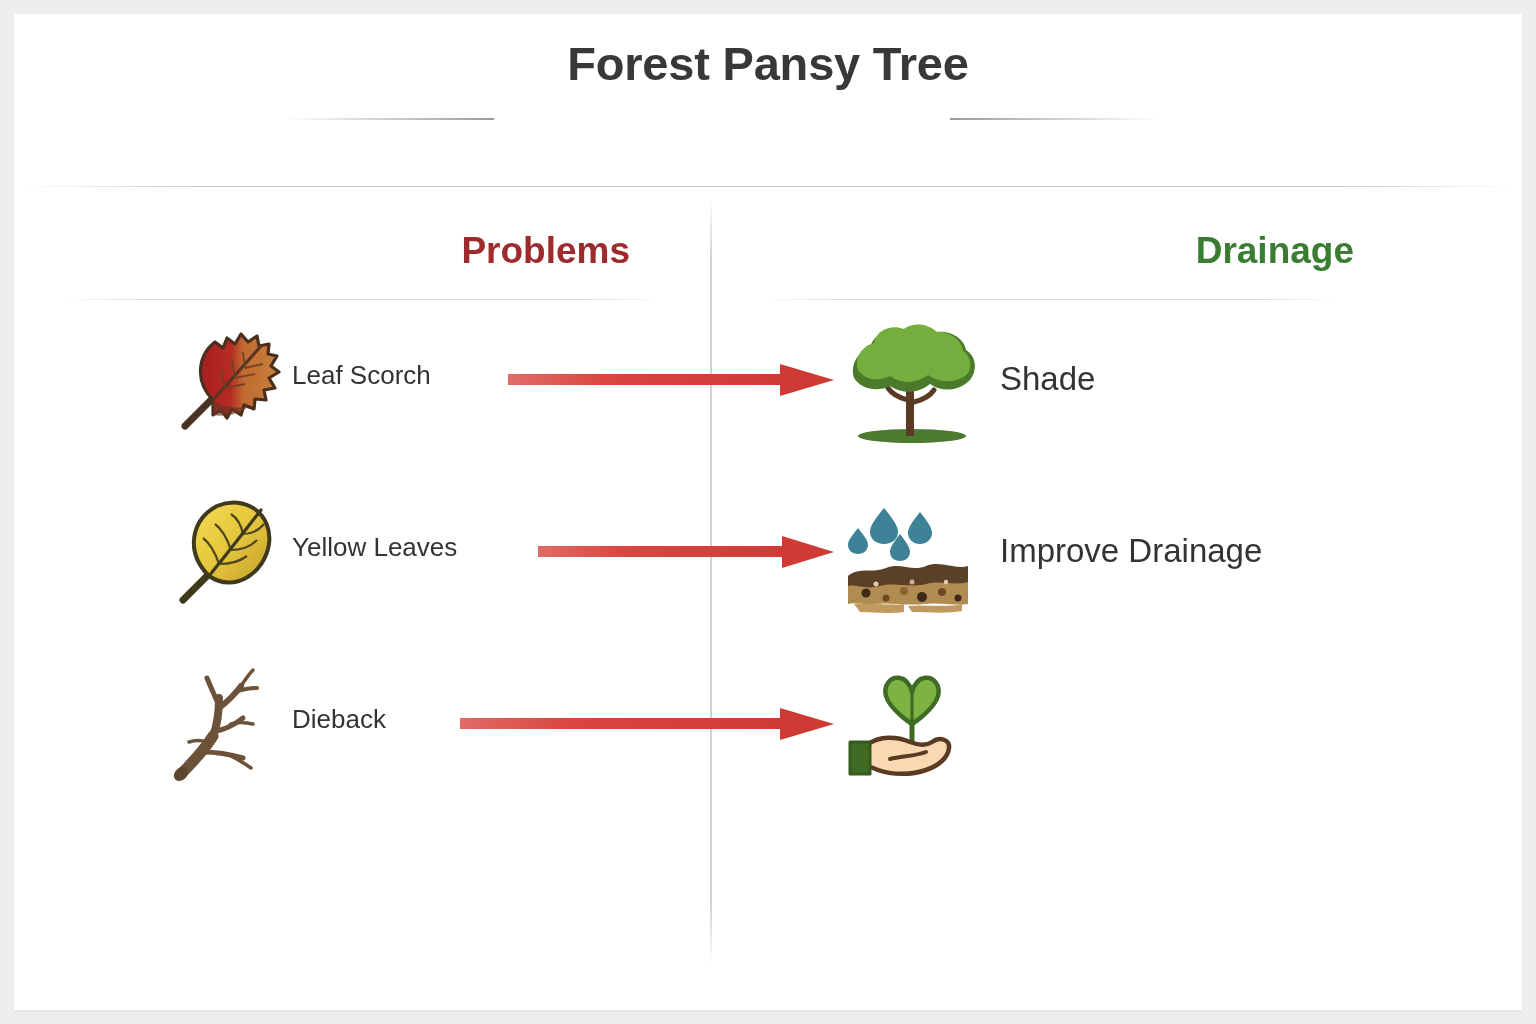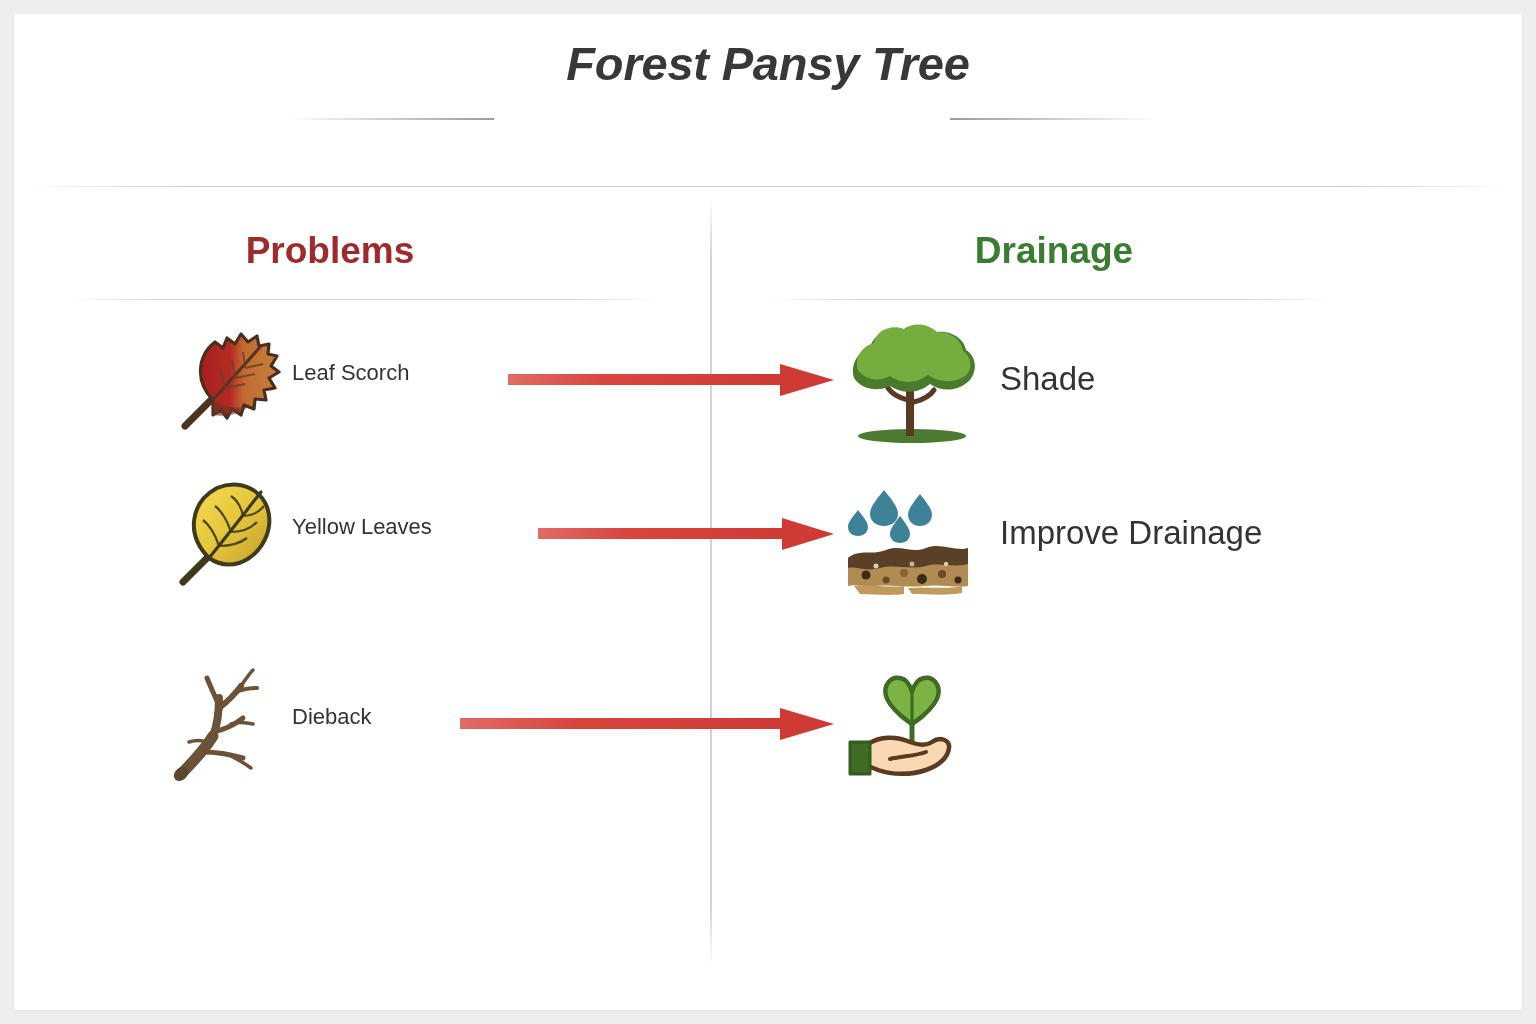--- a/index.html
+++ b/index.html
@@ -36,21 +36,20 @@
   #page-title {
     position: absolute;
     left: 0;
     top: 22px;
     width: 1508px;
     text-align: center;
     font-size: 47px;
     font-weight: bold;
     color: #383838;
     letter-spacing: -0.2px;
-    font-style: italic;
   }
   #page-subtitle {
     position: absolute;
     left: 0;
     top: 88px;
     width: 1508px;
     text-align: center;
     font-size: 38px;
     font-style: italic;
     color: #5c5c5c;
@@ -87,21 +86,21 @@
     top: 182px;
     width: 2px;
     height: 770px;
     background: linear-gradient(to bottom, rgba(210,210,210,0), #d2d2d2 8%, #d2d2d2 92%, rgba(210,210,210,0));
   }
 
   .col-header {
     position: absolute;
     top: 216px;
     width: 600px;
-    text-align: center;
+    text-align: right;
     font-size: 37px;
     font-weight: bold;
   }
   #problems-header { left: 16px; color: #9e2b2b; }
   #solutions-header { left: 740px; color: #3a7d32; }
 
   .col-rule {
     position: absolute;
     top: 285px;
     height: 1px;
@@ -118,35 +117,35 @@
   }
 
   
   .row {
     position: absolute;
     left: 0;
     width: 1508px;
     height: 120px;
   }
   #row-0 { top: 306px; }
-  #row-1 { top: 460px; }
+  #row-1 { top: 478px; }
   #row-2 { top: 650px; padding-left: 23px; }
 
   .problem-icon {
     position: absolute;
     left: 155px;
     top: 0px;
     width: 120px;
     height: 120px;
   }
   .problem-label {
     position: absolute;
     left: 278px;
     top: 40px;
-    font-size: 22px;
+    font-size: 26px;
     color: #333333;
     white-space: nowrap;
   }
 
   .solution-icon {
     position: absolute;
     left: 832px;
     top: -2px;
     width: 132px;
     height: 128px;

